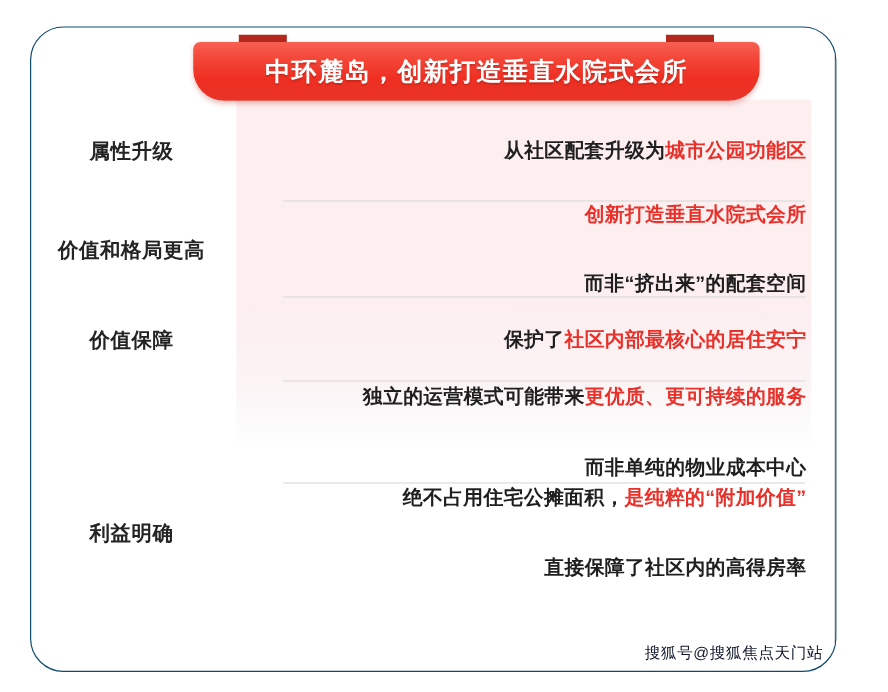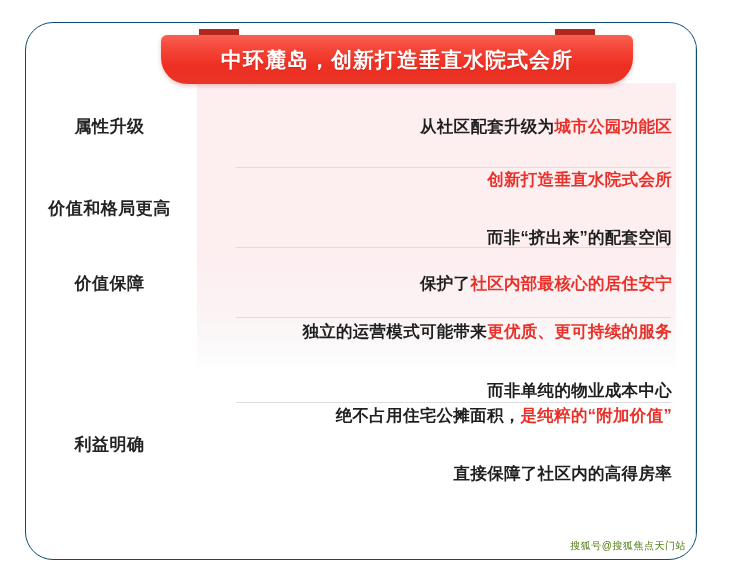--- a/index.html
+++ b/index.html
@@ -158,22 +158,22 @@
     width: 1px;
     height: 560px;
     background: #dcdcdc;
   }
 
   
   #watermark {
     position: absolute;
     right: 10px;
     bottom: 6px;
-    font-size: 10px;
-    color: #4d7c0f;
+    font-size: 13px;
+    color: #0f172a;
     white-space: nowrap;
     letter-spacing: 0.5px;
   }
 </style>
 </head>
 <body>
 
 <div id="infographic-card">
 
   <div id="content-tint-panel"></div>

